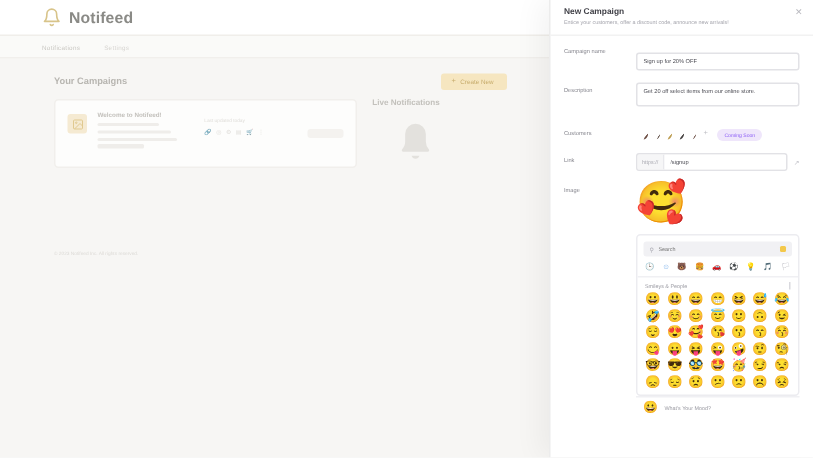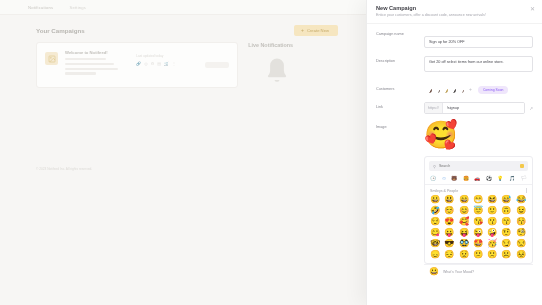--- a/index.html
+++ b/index.html
@@ -223,20 +223,31 @@
   .foot-emoji { font-size: 8px; line-height: 1; }
   .foot-text { font-size: 3.6px; color: #9a9aa2; }
 </style>
 </head>
 <body>
 
 <div id="app">
 
   <div class="page">
 
+    <div class="page-header">
+      <div class="brand">
+        <span class="brand-mark">
+          <svg width="13" height="13" viewBox="0 0 24 24" fill="none" stroke="#d8c48a" stroke-width="2" stroke-linecap="round" stroke-linejoin="round">
+            <path d="M18 8A6 6 0 0 0 6 8c0 7-3 9-3 9h18s-3-2-3-9"></path>
+            <path d="M13.73 21a2 2 0 0 1-3.46 0"></path>
+          </svg>
+        </span>
+        <span class="brand-name">Notifeed</span>
+      </div>
+    </div>
 
     <div class="tabs">
       <span class="tab active">Notifications</span>
       <span class="tab">Settings</span>
     </div>
 
     <div class="content">
       <div class="section-head">
         <span class="section-title">Your Campaigns</span>
         <button class="create-btn">

